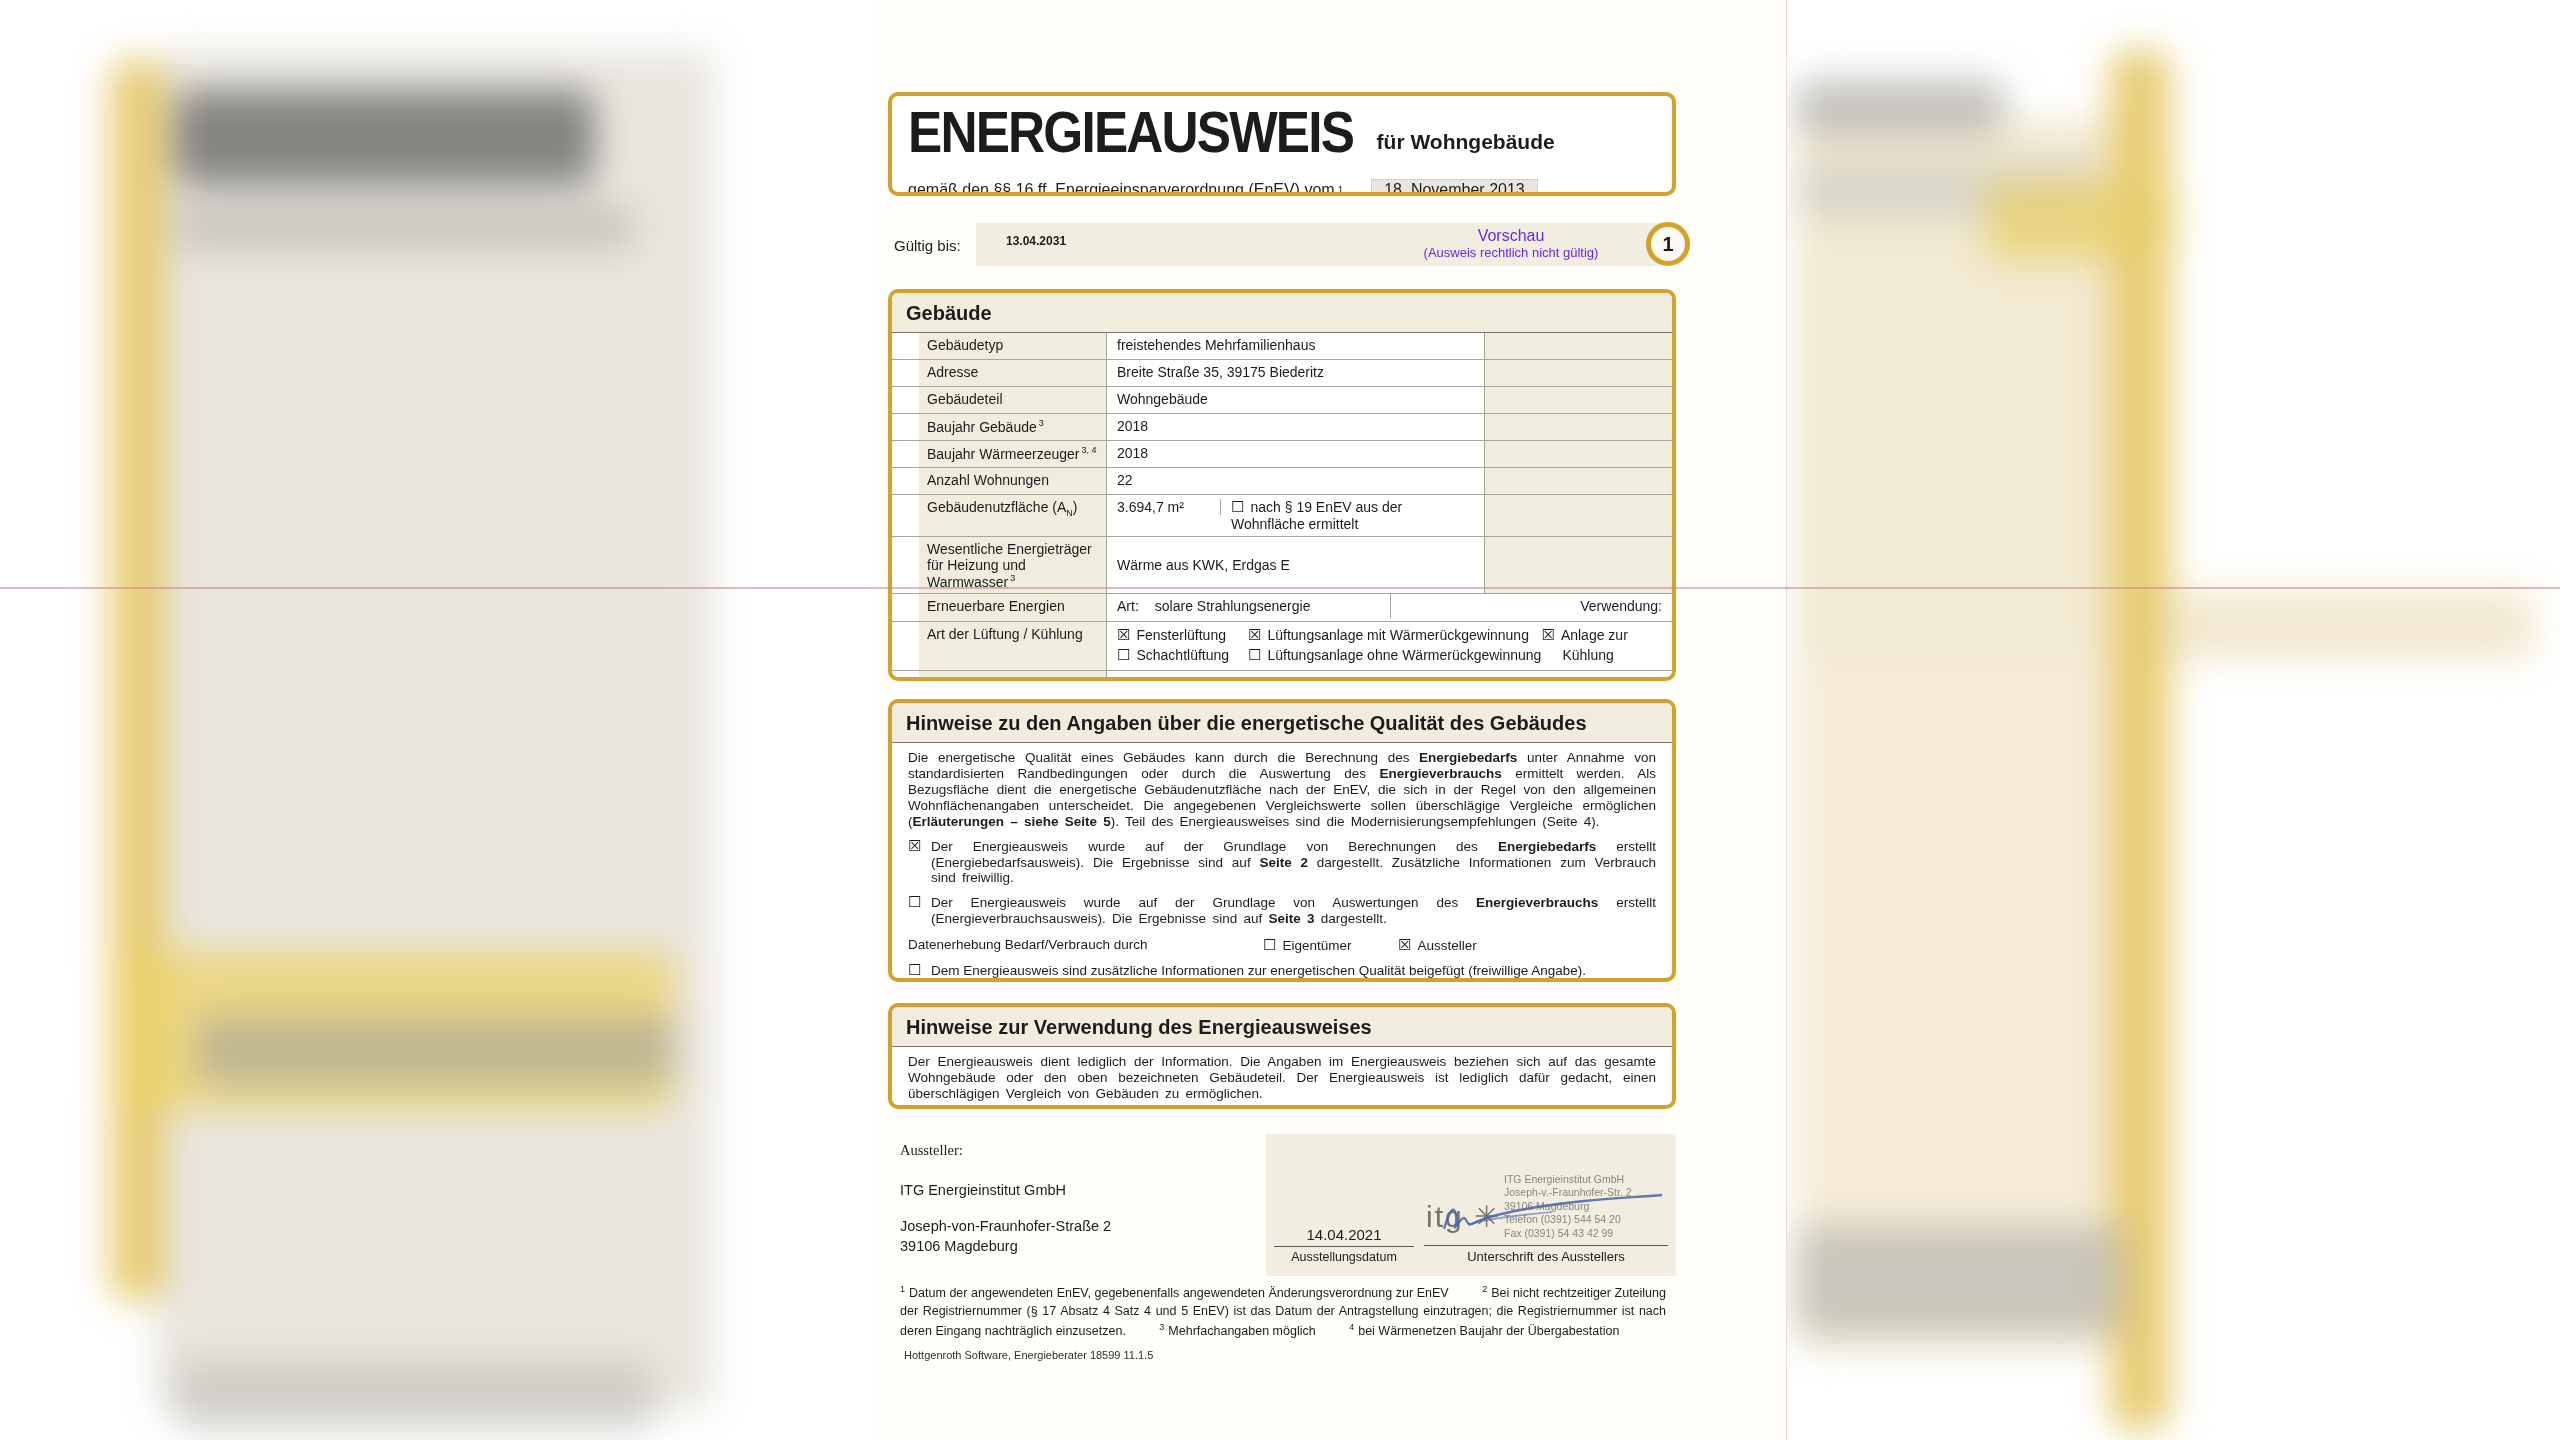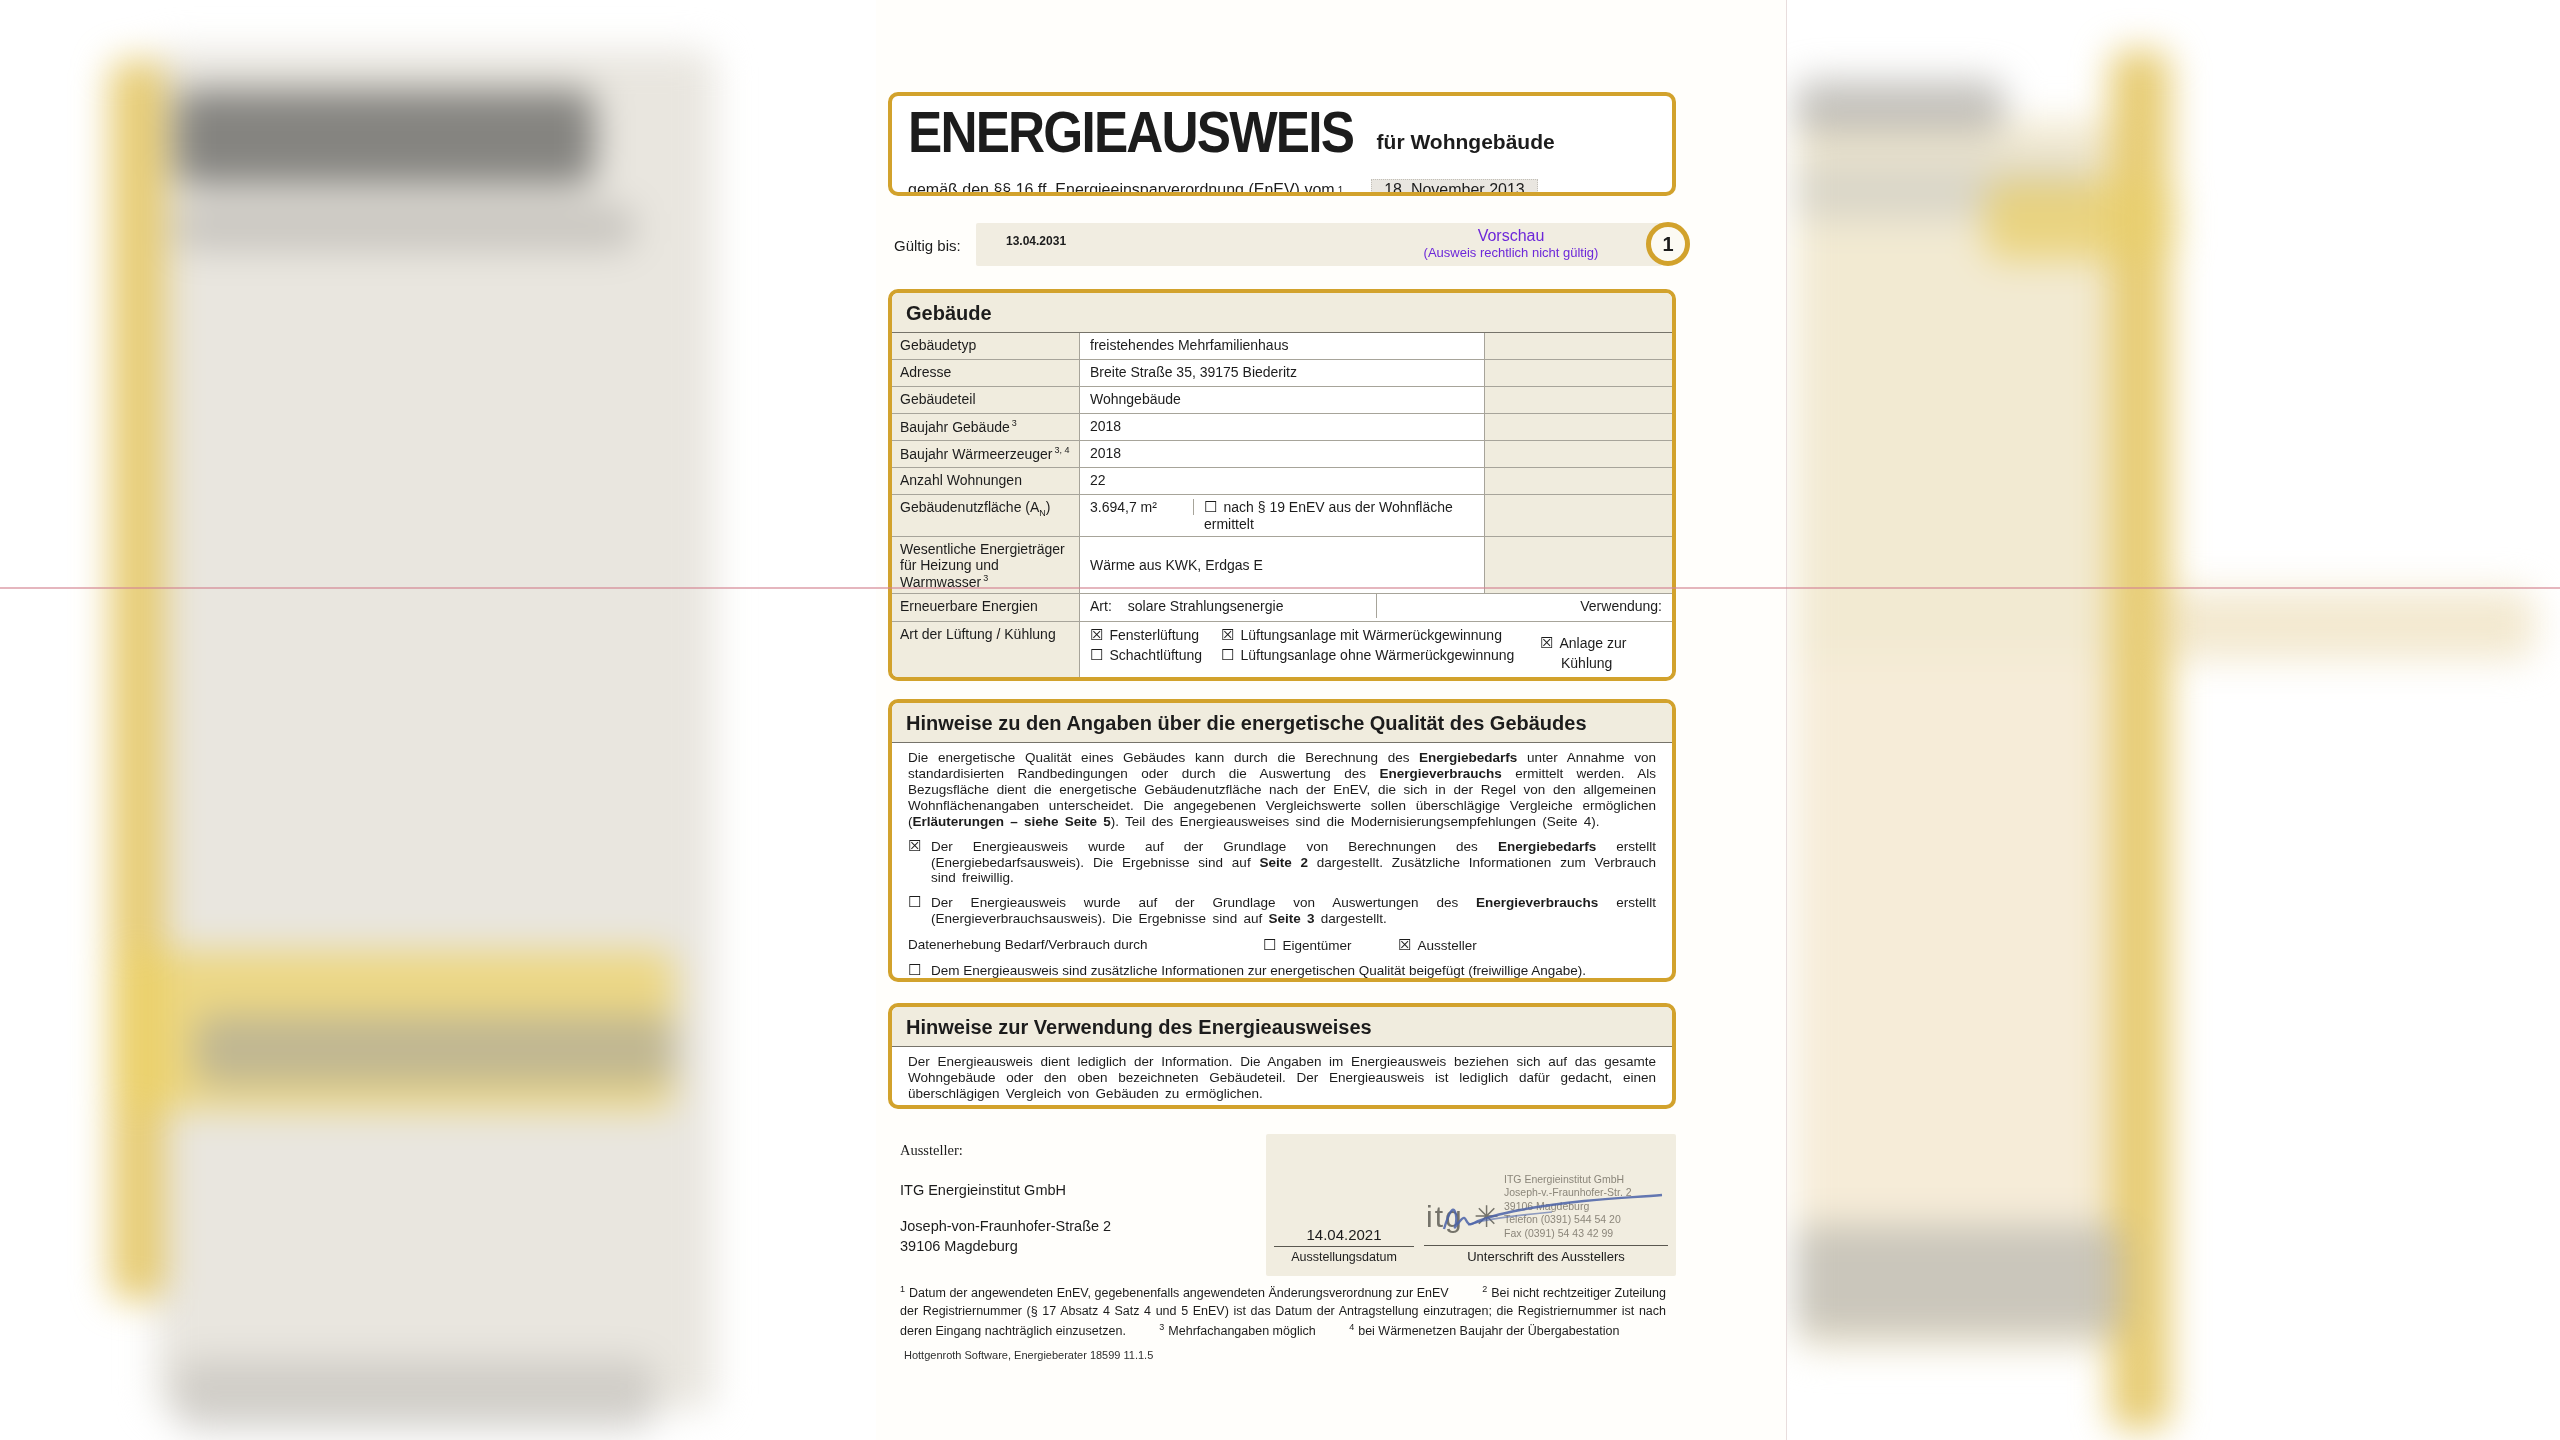--- a/index.html
+++ b/index.html
@@ -29,21 +29,21 @@
   .valid-date{position:absolute;left:30px;top:11px;font-size:12px;font-weight:bold;}
   .preview-blk{position:absolute;left:370px;top:4px;width:330px;text-align:center;color:#6d28d9;}
   .preview-t{font-size:16px;}
   .preview-n{font-size:13px;}
   .pagenum{left:770px;top:222px;width:44px;height:44px;border:5px solid #D2A22C;border-radius:50%;background:#fcfaf3;
            box-sizing:border-box;text-align:center;line-height:34px;font-size:20px;font-weight:bold;}
   
   .gb{top:289px;height:392px;}
   .tbl{font-size:14px;}
   .trow{display:flex;border-top:1px solid #a7a49a;align-items:stretch;}
-  .tlabel{width:188px;flex:0 0 188px;background:#F0ECDE;border-right:1px solid #a7a49a;padding:4px 8px;box-sizing:border-box;}
+  .tlabel{width:188px;flex:0 0 188px;background:#F0ECDE;border-right:1px solid #a7a49a;padding:4px 8px;box-sizing:border-box;margin-left:27px;}
   .tval{flex:1;background:#fff;padding:4px 10px;box-sizing:border-box;display:flex;align-items:flex-start;}
   .tright{flex:0 0 187px;background:#F0ECDE;border-left:1px solid #a7a49a;}
   .h26{min-height:26px;} .h27{min-height:27px;} .h36{min-height:36px;} .h43{min-height:43px;} .h45{min-height:45px;}
   sup.fm{font-size:9px;vertical-align:super;margin-left:2px;}
   sub.fs{font-size:9px;vertical-align:sub;}
   .cellsplit{border-right:1px solid #a7a49a;flex:0 0 97px;padding-right:6px;}
   .cb{font-size:15px;margin-right:6px;line-height:1.1;}
   .optline{line-height:1.45;white-space:nowrap;}
   .opt2{padding-left:21px;}
   
@@ -192,21 +192,21 @@
       <div class="tlabel">Art der Lüftung / Kühlung</div>
       <div class="tval" style="padding-top:3px;">
         <div style="width:131px;">
           <div class="optline"><span class="cb">☒</span><span>Fensterlüftung</span></div>
           <div class="optline"><span class="cb">☐</span><span>Schachtlüftung</span></div>
         </div>
         <div style="flex:1;">
           <div class="optline"><span class="cb">☒</span><span>Lüftungsanlage mit Wärmerückgewinnung</span></div>
           <div class="optline"><span class="cb">☐</span><span>Lüftungsanlage ohne Wärmerückgewinnung</span></div>
         </div>
-        <div style="width:122px;margin-top:8px;">
+        <div style="width:122px;">
           <div class="optline"><span class="cb">☒</span><span>Anlage zur</span></div>
           <div class="optline opt2">Kühlung</div>
         </div>
       </div>
     </div>
 
     <div class="trow h45">
       <div class="tlabel">Anlass der Ausstellung des Energieausweises</div>
       <div class="tval" style="padding-top:3px;">
         <div style="width:196px;">

